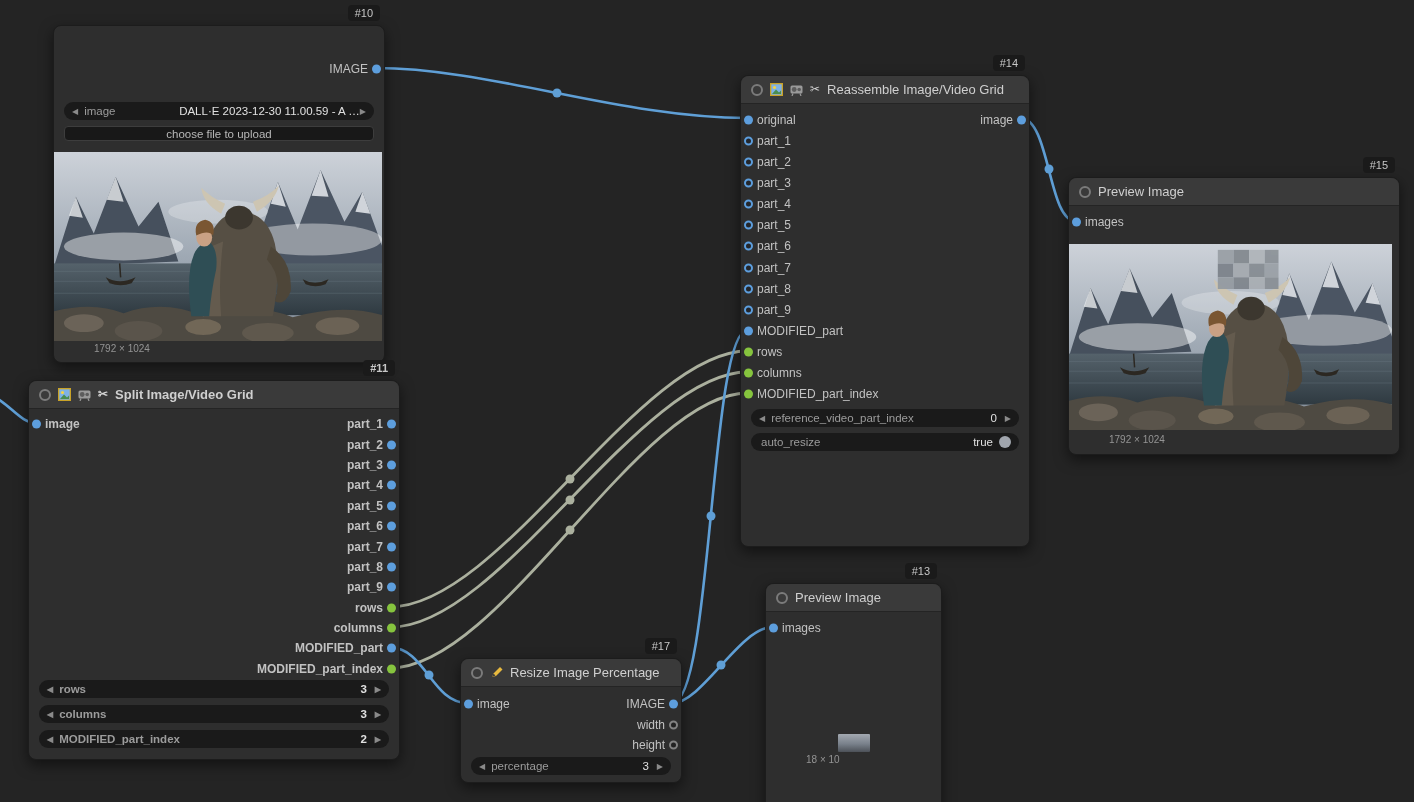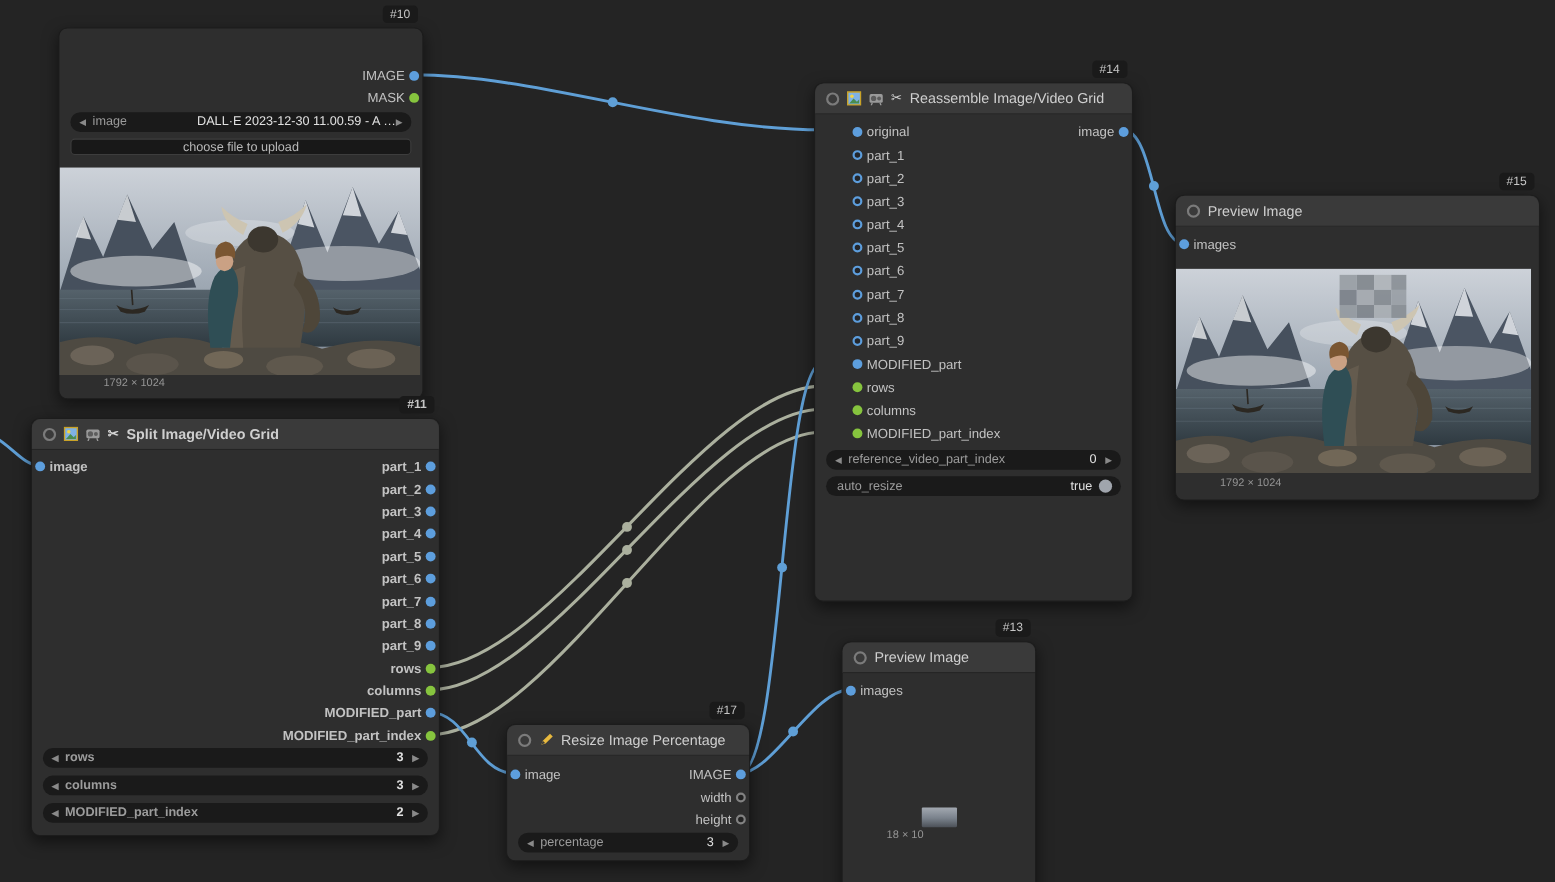--- a/index.html
+++ b/index.html
@@ -27,21 +27,21 @@
   .srow.out{justify-content:flex-end;padding-right:16px;}
   .slot-label{color:#c2c2c2;font-size:12px;white-space:nowrap;}
   .dot{position:absolute;top:50%;width:9px;height:9px;border-radius:50%;transform:translateY(-50%);box-sizing:border-box;}
   .dot.l{left:3px;} .dot.r{right:3px;}
   .dot.blue{background:#5d9edd;} .dot.green{background:#86c43e;}
   .dot.ring-blue{background:#23262b;border:2px solid #5d9edd;}
   .dot.ring-gray{background:#222;border:2px solid #828282;}
 
   .load .srow{height:20px;}
   .split .srow{height:20.4px;}
-  .reasm .srow{height:21.15px;margin-left:31px;}
+  .reasm .srow{height:21.15px;}
   .prev .srow{height:21px;}
   .rsz .srow{height:20.5px;}
 
   .widget{height:18px;background:#1a1a1a;border-radius:9px;display:flex;align-items:center;
         padding:0 8px;margin:0 10px;color:#9c9c9c;font-size:11.5px;box-sizing:border-box;}
   .warrow{color:#8a8a8a;font-size:8px;flex:0 0 auto;}
   .wlabel{margin-left:6px;white-space:nowrap;overflow:hidden;}
   .wvalue{margin-left:auto;color:#e0e0e0;padding-right:8px;white-space:nowrap;}
   .combo-center .wvalue{flex:1;text-align:right;padding-right:0;margin-left:0;}
   .knob{width:12px;height:12px;border-radius:50%;background:#a0a5ad;margin-left:4px;flex:0 0 auto;}
@@ -136,24 +136,20 @@
     <circle class="dblue" cx="721" cy="665" r="4.5"></circle>
   </svg>
 
   <div class="node load" style="left:53px;top:25px;width:330px;height:336px;">
     <div class="badge">#10</div>
     <div class="slot-col" style="top:33px;">
       <div class="srow out">
           <span class="slot-label">IMAGE</span>
           <span class="dot r blue"></span>
         </div>
-      <div class="srow out">
-          <span class="slot-label">MASK</span>
-          <span class="dot r green"></span>
-        </div>
     </div>
     <div class="widget combo-center" style="position:absolute;left:0;right:0;top:76px;">
       <span class="warrow">◀</span>
       <span class="wlabel">image</span>
       <span class="wvalue">DALL·E 2023-12-30 11.00.59 - A …</span>
       <span class="warrow">▶</span>
     </div>
     <div class="upload-btn" style="top:100px;">choose file to upload</div>
     <svg class="node-img" style="top:126px;height:189px;" viewBox="0 0 330 190" preserveAspectRatio="none">
         <use href="#artwork"></use>

